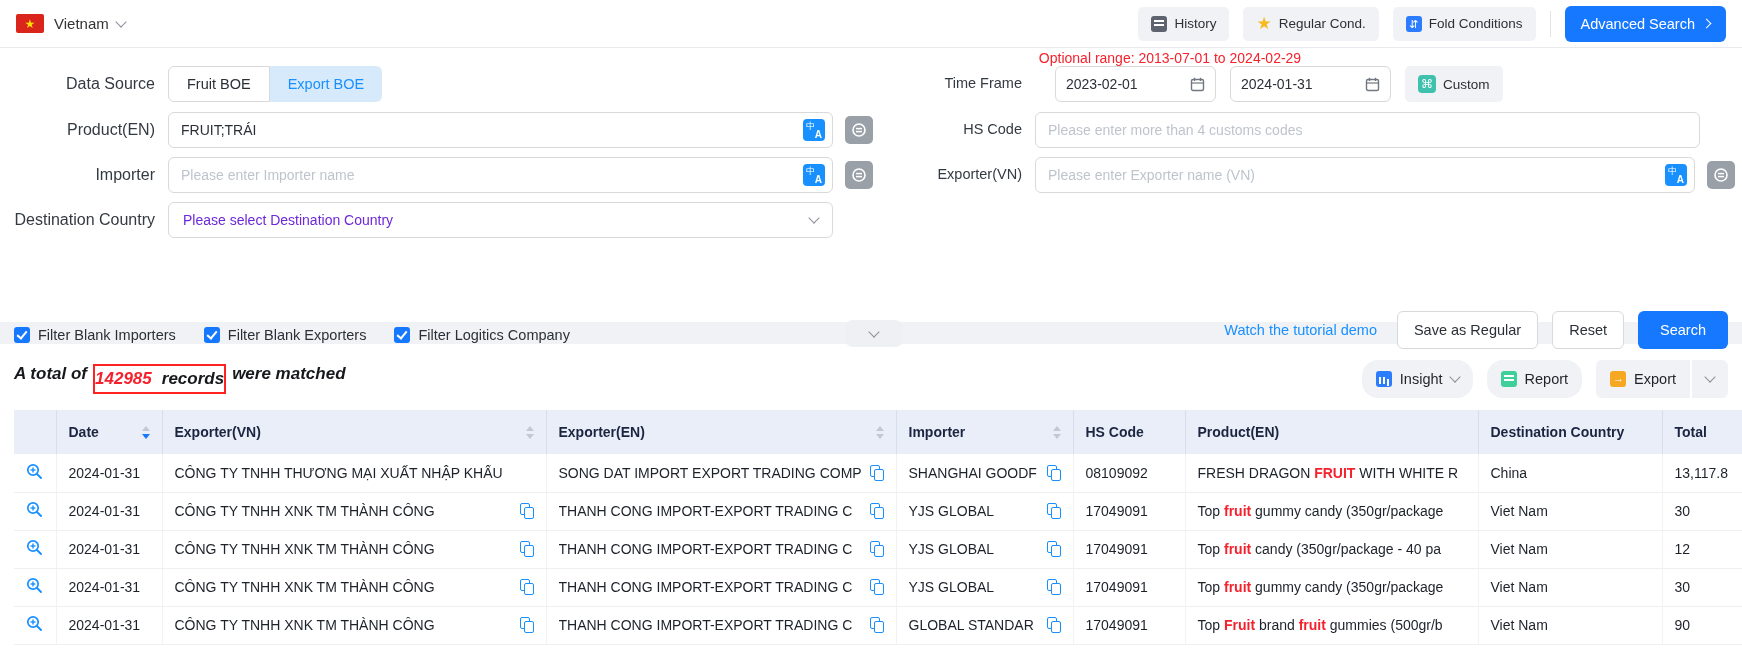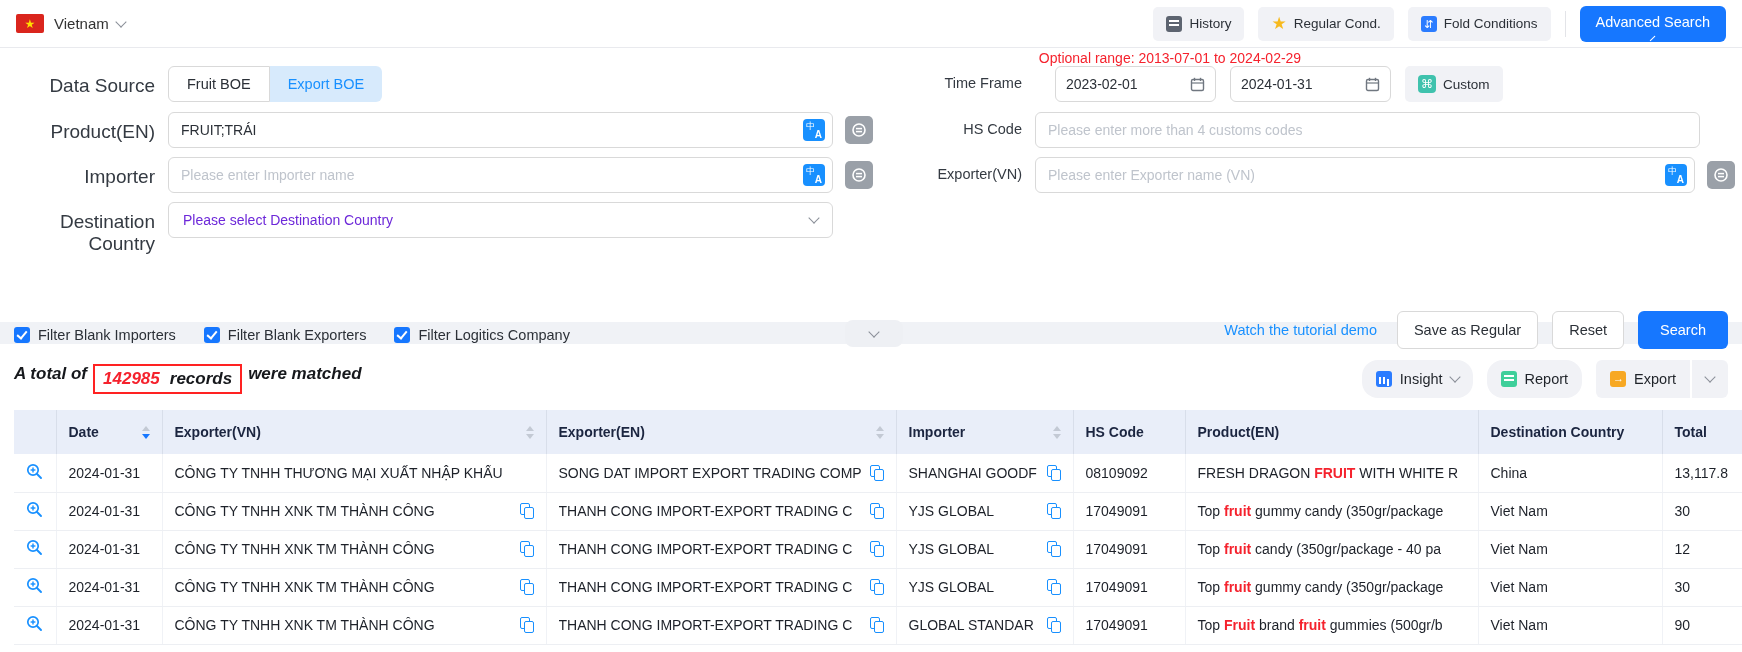--- a/index.html
+++ b/index.html
@@ -13,21 +13,21 @@
     display:flex; align-items:center; justify-content:center; margin-right:10px; }
   .flag span { color:#ffde00; font-size:12px; line-height:1; }
   .country { font-size:15px; color:#333; display:flex; align-items:center; gap:8px; cursor:pointer; }
   .chev { display:inline-block; width:8px; height:8px; border-right:1.6px solid #8a8f98;
     border-bottom:1.6px solid #8a8f98; transform:rotate(45deg); margin-top:-4px; }
   .topbar-right { margin-left:auto; display:flex; align-items:center; gap:14px; }
   .tb-btn { height:34px; display:flex; align-items:center; gap:7px; padding:0 13px;
     background:#f1f2f6; border-radius:5px; font-size:13.5px; color:#2b3037; cursor:pointer; }
   .vdiv { width:1px; height:26px; background:#e3e4e8; }
   .adv-btn { height:36px; display:flex; align-items:center; gap:8px; padding:8px 16px;
-    background:#1677ff; color:#fff; border-radius:6px; font-size:14.5px; cursor:pointer;flex-direction:column; }
+    background:#1677ff; color:#fff; border-radius:6px; font-size:14.5px; cursor:pointer; }
   .adv-btn .chev { border-color:#fff; transform:rotate(-45deg); margin-top:0; width:7px; height:7px; }
 
   
   .sq { width:16px; height:16px; border-radius:3px; position:relative; flex:0 0 auto; }
   .sq-dark { background:#5d6470; }
   .sq-blue { background:#2b7cff; }
   .sq-green { background:#3ecf9a; }
   .sq-orange { background:#f7a823; }
   .sq-teal { background:#3fc2ad; width:18px; height:18px; color:#fff; font-size:12px;
     display:flex; align-items:center; justify-content:center; }
@@ -39,21 +39,21 @@
   .grid-ico:before { content:""; position:absolute; left:4px; top:0; bottom:0; width:1.6px; background:#4e5969;
     box-shadow:5px 0 0 #4e5969; }
   .grid-ico:after { content:""; position:absolute; left:0; right:0; top:3px; height:1.6px; background:#4e5969; }
   .bars:before { content:""; position:absolute; left:3px; bottom:3px; width:2px; height:7px; background:#fff;
     box-shadow:4px 0 0 #fff, 8px 2px 0 #fff; }
   .arrow-r:before { content:"\2192"; color:#fff; font-size:11px; position:absolute; left:3px; top:1px; }
 
   
   .form { position:relative; height:274px; }
   .frow { position:absolute; display:flex; align-items:center;padding-left:20px; }
-  .l-label { position:absolute; left:0; width:155px; text-align:right; font-size:19px; color:#343a42; }
+  .l-label { position:absolute; left:0; width:155px; text-align:right; font-size:16px; color:#343a42; }
   .r-label { position:absolute; left:830px; width:192px; text-align:right; font-size:14.5px; color:#343a42; }
 
   .seg { position:absolute; left:168px; display:inline-flex; height:36px; }
   .seg-item { display:flex; align-items:center; padding:0 18px; font-size:14.5px; cursor:pointer; }
   .seg-import { border:1px solid #d9d9d9; border-radius:6px 0 0 6px; background:#fff; color:#2b3037; }
   .seg-export { background:#d7eafc; color:#1890ff; border-radius:0 6px 6px 0; }
 
   .opt-range { position:absolute; left:1000px; width:340px; top:2px; text-align:center;
     color:#f5222d; font-size:14px; }
 
@@ -93,21 +93,21 @@
   .w-btn { height:38px; display:flex; align-items:center; padding:0 16px; border:1px solid #d9d9d9;
     border-radius:6px; background:#fff; font-size:14.5px; color:#2b3037; cursor:pointer; }
   .p-btn { height:38px; display:flex; align-items:center; padding:0 22px; background:#1677ff;
     border-radius:6px; color:#fff; font-size:14.5px; cursor:pointer; }
 
   .band { height:22px; background:#f0f2f6; }
 
   
   .res-head { display:flex; align-items:center; padding:16px 14px 0 14px; }
   .res-title { font-size:17px; font-weight:bold; color:#16181c; display:flex; align-items:flex-start;font-style:italic; }
-  .red-box { border:2px solid #ff2222; padding:3px 8px; margin:0 6px; display:flex; gap:10px; }
+  .red-box { border:2px solid #ff2222; padding:3px 0; margin:0 6px; display:flex; gap:10px; }
   .red-num { color:#f5222d; }
   .res-btns { margin-left:auto; display:flex; align-items:center; gap:14px; }
   .r-btn { height:38px; display:flex; align-items:center; gap:8px; padding:0 14px; background:#f1f2f6;
     border-radius:16px; font-size:14.5px; color:#1f2329; cursor:pointer; }
   .split { display:flex; gap:2px; }
   .split .main { border-radius:6px 0 0 6px; }
   .split .chp { width:36px; justify-content:center; padding:0; border-radius:0 6px 6px 0; }
 
   
   .tbl-wrap { margin:12px 0 0 14px; }

